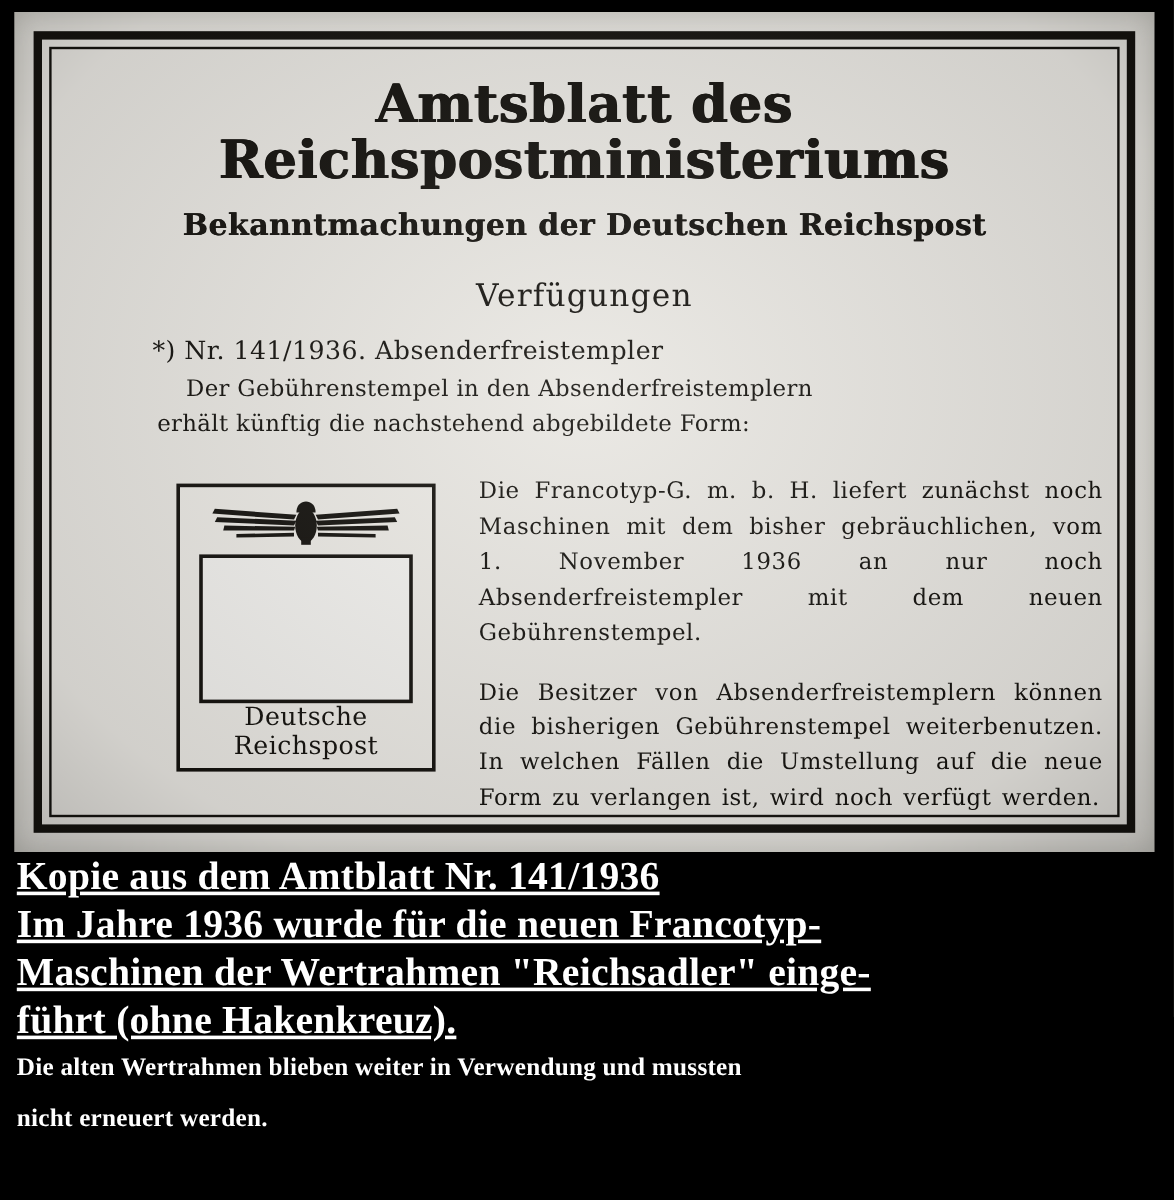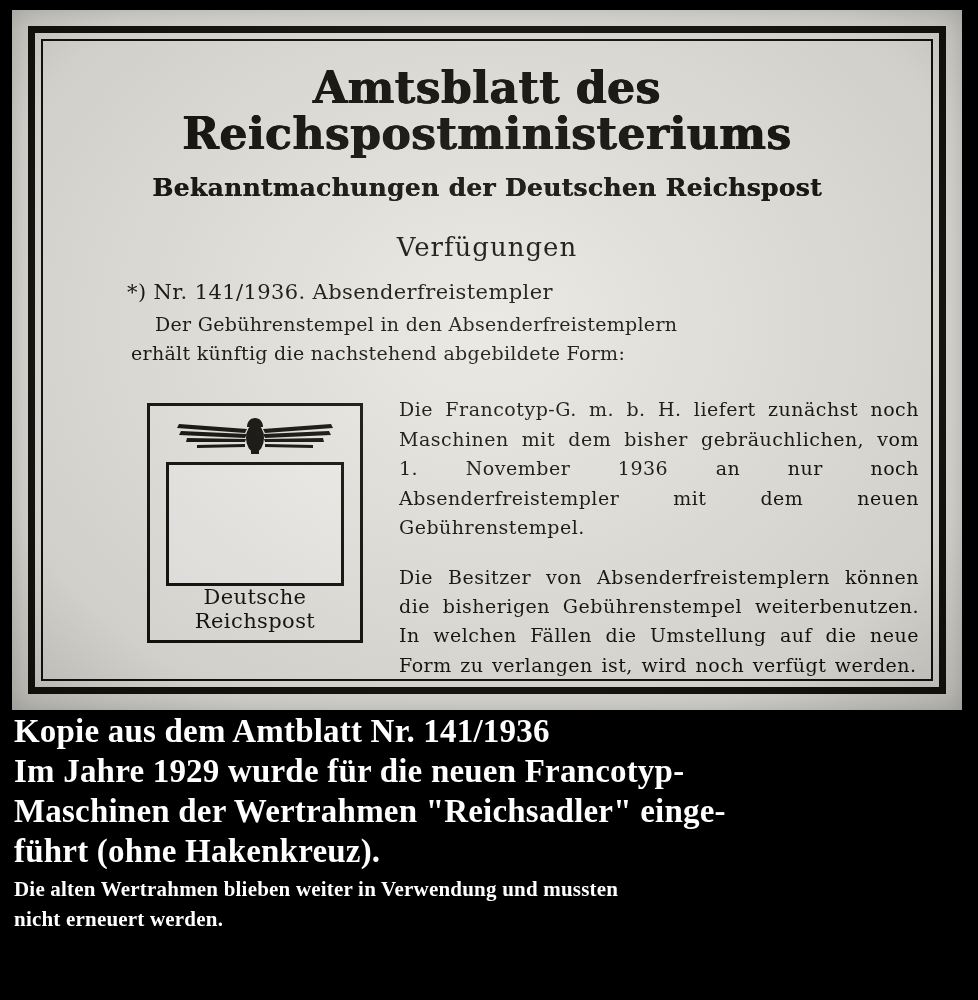--- a/index.html
+++ b/index.html
@@ -165,20 +165,21 @@
     top: 712px;
     width: 950px;
     color: #ffffff;
   }
   .cap-big {
     font-family: "Liberation Serif", serif;
     font-weight: bold;
     font-size: 33px;
     line-height: 1.21;
     letter-spacing: 0.2px;
+    text-decoration: underline;
   }
   .cap-small {
     font-family: "Liberation Serif", serif;
     font-weight: bold;
     font-size: 21px;
     line-height: 1.25;
     margin-top: 4px;
     letter-spacing: 0.2px;
   }
 </style>
@@ -236,20 +237,20 @@
           </div>
 
         </div>
 
       </div>
     </div>
   </div>
 
   <div class="caption">
     <div class="cap-big">Kopie aus dem Amtblatt Nr. 141/1936</div>
-    <div class="cap-big">Im Jahre 1929 wurde für die neuen Francotyp-</div>
+    <div class="cap-big">Im Jahre 1936 wurde für die neuen Francotyp-</div>
     <div class="cap-big">Maschinen der Wertrahmen "Reichsadler" einge-</div>
     <div class="cap-big">führt (ohne Hakenkreuz).</div>
     <div class="cap-small">Die alten Wertrahmen blieben weiter in Verwendung und mussten</div>
-    <div class="cap-small" style="margin-top:4px">nicht erneuert werden.</div>
+    <div class="cap-small" style="margin-top:16px">nicht erneuert werden.</div>
   </div>
 
 </div>
 
 </body></html>

